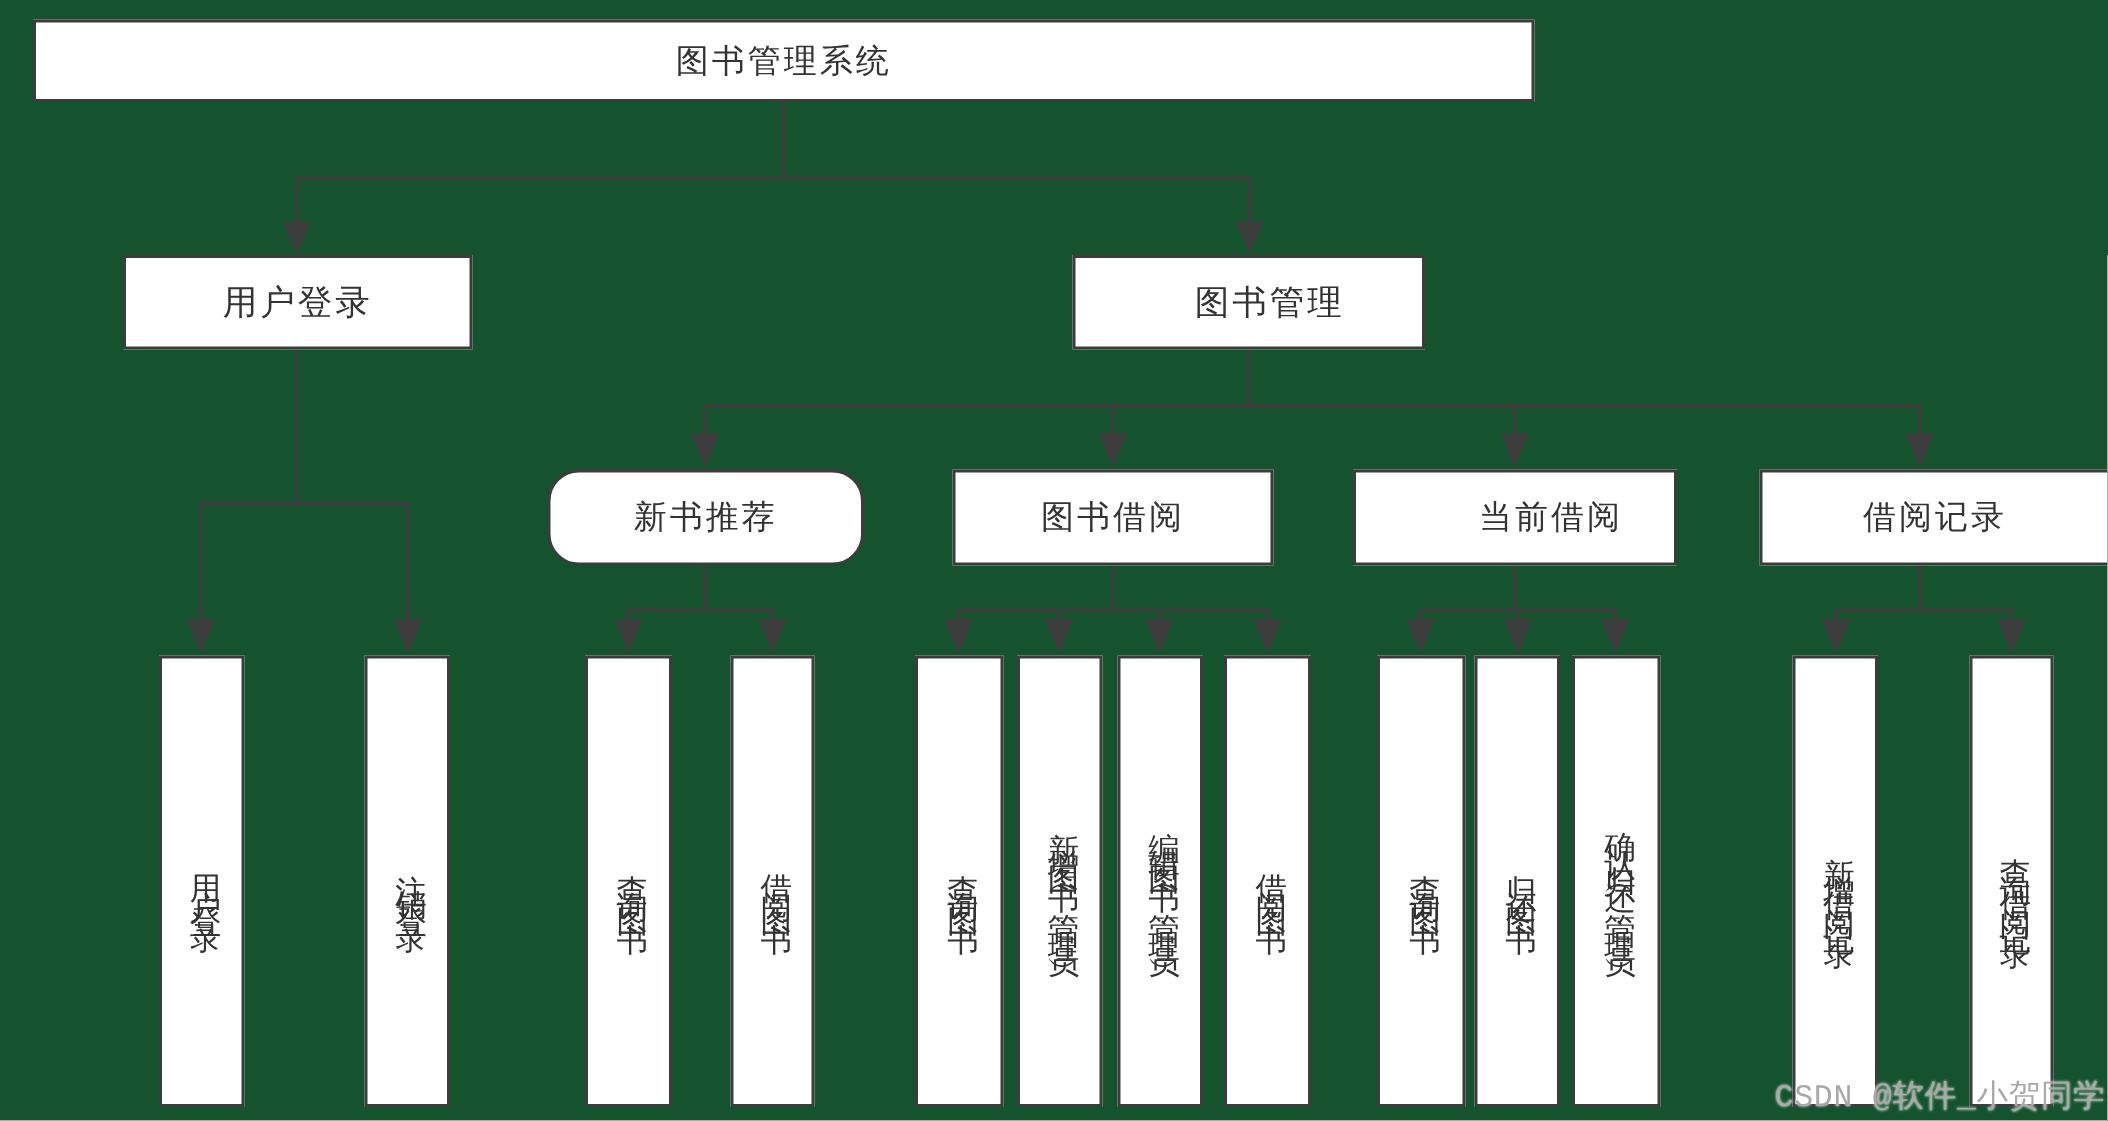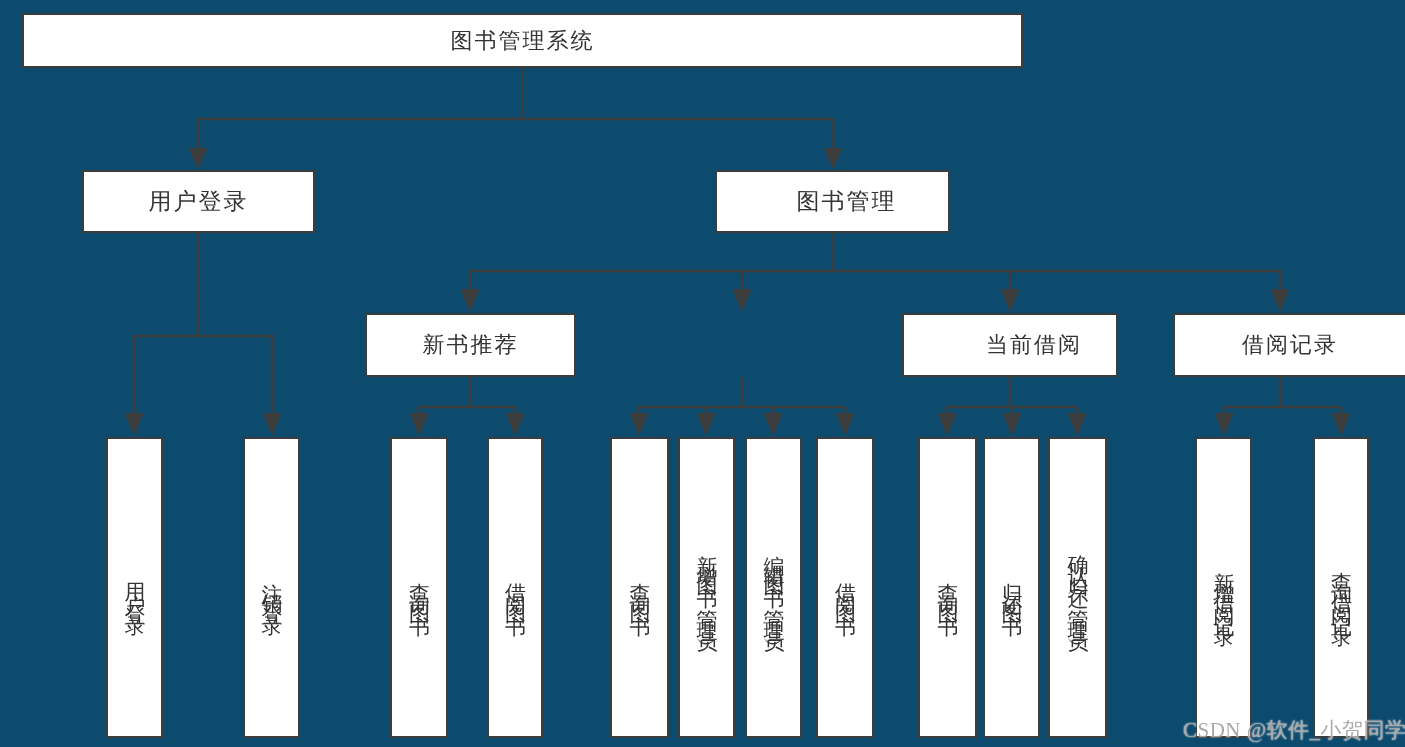--- a/index.html
+++ b/index.html
@@ -1,33 +1,33 @@
 <!DOCTYPE html>
 <html><head>
 <meta charset="utf-8">
 <style>
   html,body { margin:0; padding:0; background:#ffffff; }
   #canvas {
     position:relative; width:1405px; height:747px;
-    background:#0c4a6e; overflow:hidden;
-    font-family:Liberation Serif, serif;
+    background:#14532d; overflow:hidden;
+    font-family:Liberation Mono, monospace;
     color:#333333;
   }
   #connectors { position:absolute; left:0; top:0; width:1405px; height:747px; }
   .box {
     position:absolute; box-sizing:border-box;
     border:2px solid #3c3c3c; background:#ffffff;
     display:flex; align-items:center; justify-content:center;
     font-size:23px; letter-spacing:2px; color:#333333;
   }
   .root  { left:22px;  top:13px;  width:1001px; height:55px; font-size:22px; }
   .l2a   { left:82px;  top:170px; width:233px; height:63px; }
   .l2b   { left:715px; top:170px; width:235px; height:63px;padding-left:28px; }
   .l3    { top:313px; height:64px; font-size:22px; }
-  .l3a   { left:365px;  width:211px; }
+  .l3a   { left:365px;  width:211px;border-radius:21px; }
   .l3b   { left:635px;  width:214px; }
   .l3c   { left:902px;  width:216px;padding-left:48px; }
   .l3d   { left:1173px; width:234px; }
   .leaf  { top:437px; height:301px; }
   .vtext {
     writing-mode:vertical-rl; text-orientation:mixed;
     font-size:21px; line-height:1; letter-spacing:11px;
     white-space:nowrap; color:#333333;
   }
   #watermark {
@@ -88,20 +88,23 @@
   <div class="box l2a">
     <span>用户登录</span>
   </div>
   <div class="box l2b">
     <span>图书管理</span>
   </div>
 
   <div class="box l3 l3a">
     <span>新书推荐</span>
   </div>
+  <div class="box l3 l3b">
+    <span>图书借阅</span>
+  </div>
   <div class="box l3 l3c">
     <span>当前借阅</span>
   </div>
   <div class="box l3 l3d">
     <span>借阅记录</span>
   </div>
 
   <div class="box leaf" style="left:106px;width:57px;">
     <span class="vtext">用户登录</span>
   </div>

